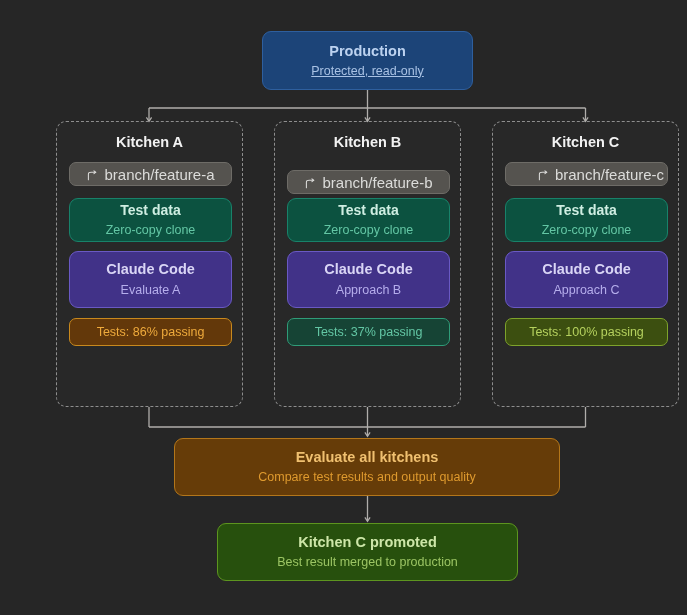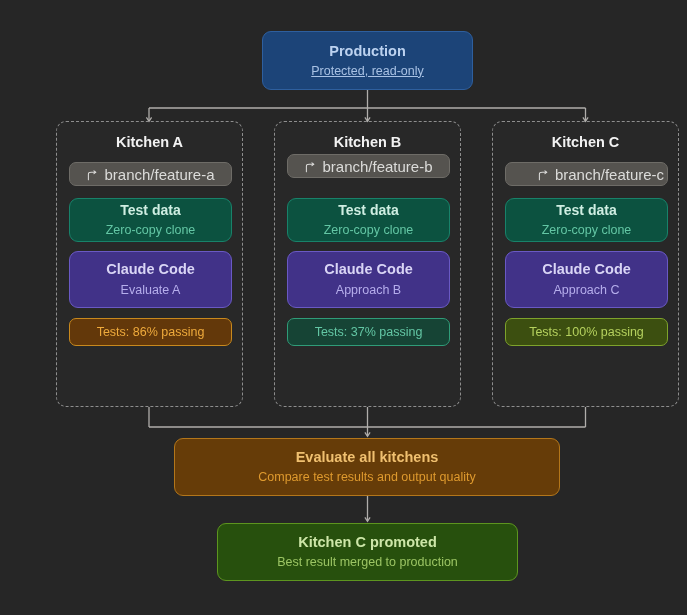--- a/index.html
+++ b/index.html
@@ -232,21 +232,21 @@
     </div>
 
     <div class="badge amber" style="left:12px; top:196px; width:163px;">
       <span>Tests: 86% passing</span>
     </div>
   </div>
 
   <div class="kitchen-group" id="kitchen-b" style="left:256px; top:121px; width:187px; height:286px;">
     <div class="kitchen-title">Kitchen B</div>
 
-    <div class="branch-pill" style="left:12px; top:32px; width:163px;">
+    <div class="branch-pill" style="left:12px; top:48px; width:163px;">
       <span class="branch-icon">
         <svg viewBox="0 0 16 16" width="12" height="12" fill="none" stroke="#dcdcda" stroke-width="1.4" stroke-linecap="round">
           <path d="M3.2,13 L3.2,5.5 C3.2,3.4 5,3 7,3 L12.8,3"></path>
           <path d="M10.6,1.2 L12.9,3 L10.6,4.8"></path>
         </svg>
       </span>
       <span>branch/feature-b</span>
     </div>
 
     <div class="card testdata" style="left:12px; top:76px; width:163px;">

